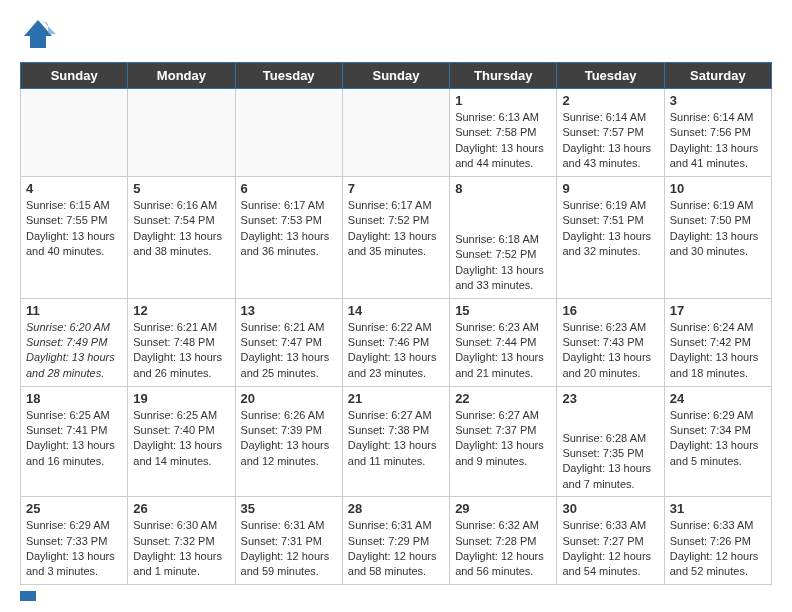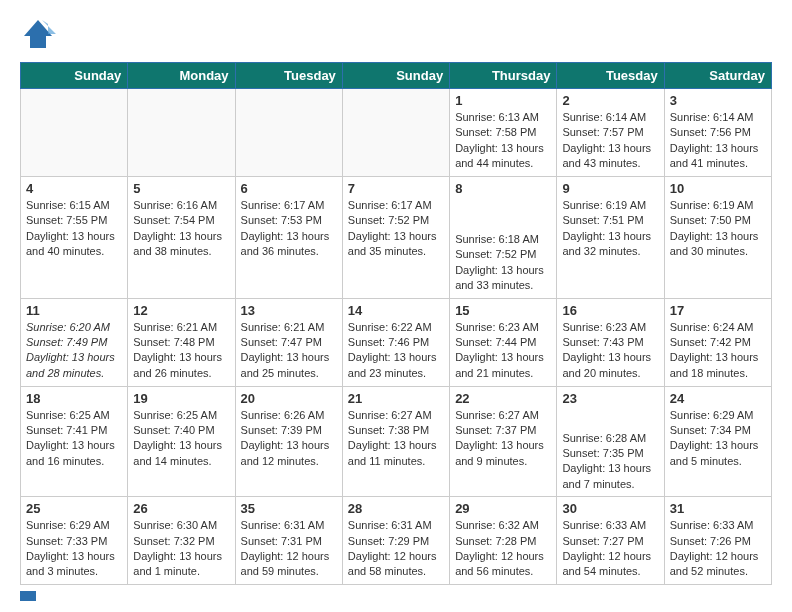--- a/index.html
+++ b/index.html
@@ -56,23 +56,23 @@
     .location {
       font-size: 16px;
       color: #555;
     }
     .calendar {
       width: 100%;
       border-collapse: collapse;
       table-layout: fixed;
     }
     .calendar th {
-      background-color: #0f766e;
+      background-color: #404040;
       color: #fff;
-      text-align: right;
+      text-align: center;
       padding: 5px 6px;
       font-size: 13px;
       border: 1px solid #2c6fad;
     }
     .calendar td {
       border: 1px solid #ccc;
       vertical-align: top;
       padding: 4px 5px;
       height: 88px;
       font-size: 11px;

